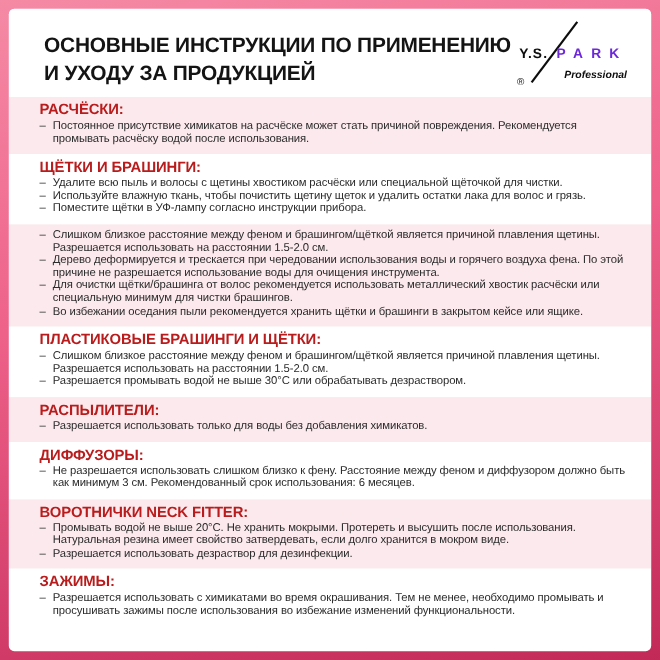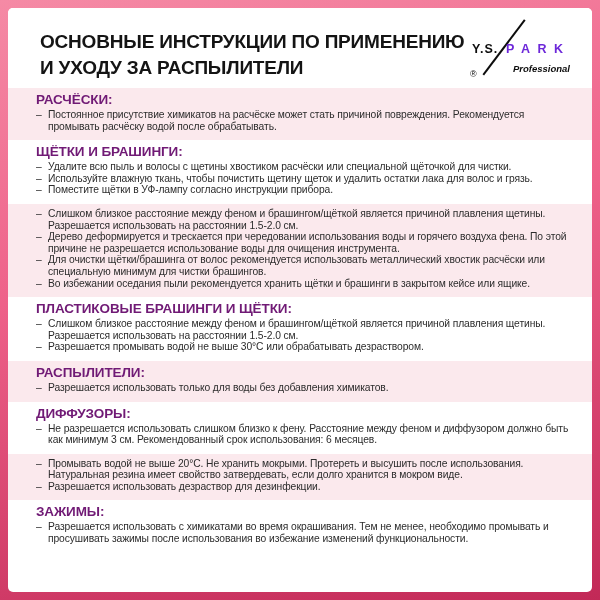--- a/index.html
+++ b/index.html
@@ -51,57 +51,57 @@
   }
   
   main { flex:1; display:flex; flex-direction:column; }
   section.sec {
     padding:4px 16px 8px 28px;
   }
   section.sec.pink  { background:#fbe9ed; }
   section.sec.white { background:#ffffff; }
   section.sec h2 {
     margin:0 0 1px 0; font-size:13.5px; line-height:16px; font-weight:700;
-    color:#701a75; letter-spacing:-0.1px;
+    color:#b91c1c; letter-spacing:-0.1px;
   }
   section.sec ul { margin:0; padding:0; list-style:none; }
   section.sec li {
     display:flex; font-size:10.3px; line-height:11.6px;
     color:#2c2c2c; letter-spacing:-0.1px;
   }
   section.sec li .dash { flex:none; width:12px; }
   section.sec li .txt  { flex:1; }
 </style>
 </head>
 <body>
 
 <div class="frame">
   <div class="page">
 
     <header>
       <div class="title">
         <h1>ОСНОВНЫЕ ИНСТРУКЦИИ ПО ПРИМЕНЕНИЮ</h1>
-        <h1>И УХОДУ ЗА РАСПЫЛИТЕЛИ</h1>
+        <h1>И УХОДУ ЗА ПРОДУКЦИЕЙ</h1>
       </div>
       <div class="logo">
         <span class="ys">Y.S.</span>
         <span class="slash"></span>
         <span class="park">PARK</span>
         <span class="prof">Professional</span>
         <span class="reg">®</span>
       </div>
     </header>
 
     <main id="sections">
   <section class="sec pink">
     <h2>РАСЧЁСКИ:</h2>
     <ul>
             <li>
               <span class="dash">–</span>
-              <span class="txt">Постоянное присутствие химикатов на расчёске может стать причиной повреждения. Рекомендуется промывать расчёску водой после обрабатывать.</span>
+              <span class="txt">Постоянное присутствие химикатов на расчёске может стать причиной повреждения. Рекомендуется промывать расчёску водой после использования.</span>
             </li>
           </ul>
   </section>
 
   <section class="sec white">
     <h2>ЩЁТКИ И БРАШИНГИ:</h2>
     <ul>
             <li>
               <span class="dash">–</span>
               <span class="txt">Удалите всю пыль и волосы с щетины хвостиком расчёски или специальной щёточкой для чистки.</span>
@@ -166,20 +166,21 @@
     <h2>ДИФФУЗОРЫ:</h2>
     <ul>
             <li>
               <span class="dash">–</span>
               <span class="txt">Не разрешается использовать слишком близко к фену. Расстояние между феном и диффузором должно быть как минимум 3 см. Рекомендованный срок использования: 6 месяцев.</span>
             </li>
           </ul>
   </section>
 
   <section class="sec pink">
+    <h2>ВОРОТНИЧКИ NECK FITTER:</h2>
     <ul>
             <li>
               <span class="dash">–</span>
               <span class="txt">Промывать водой не выше 20°C. Не хранить мокрыми. Протереть и высушить после использования. Натуральная резина имеет свойство затвердевать, если долго хранится в мокром виде.</span>
             </li>
             <li>
               <span class="dash">–</span>
               <span class="txt">Разрешается использовать дезраствор для дезинфекции.</span>
             </li>
           </ul>

